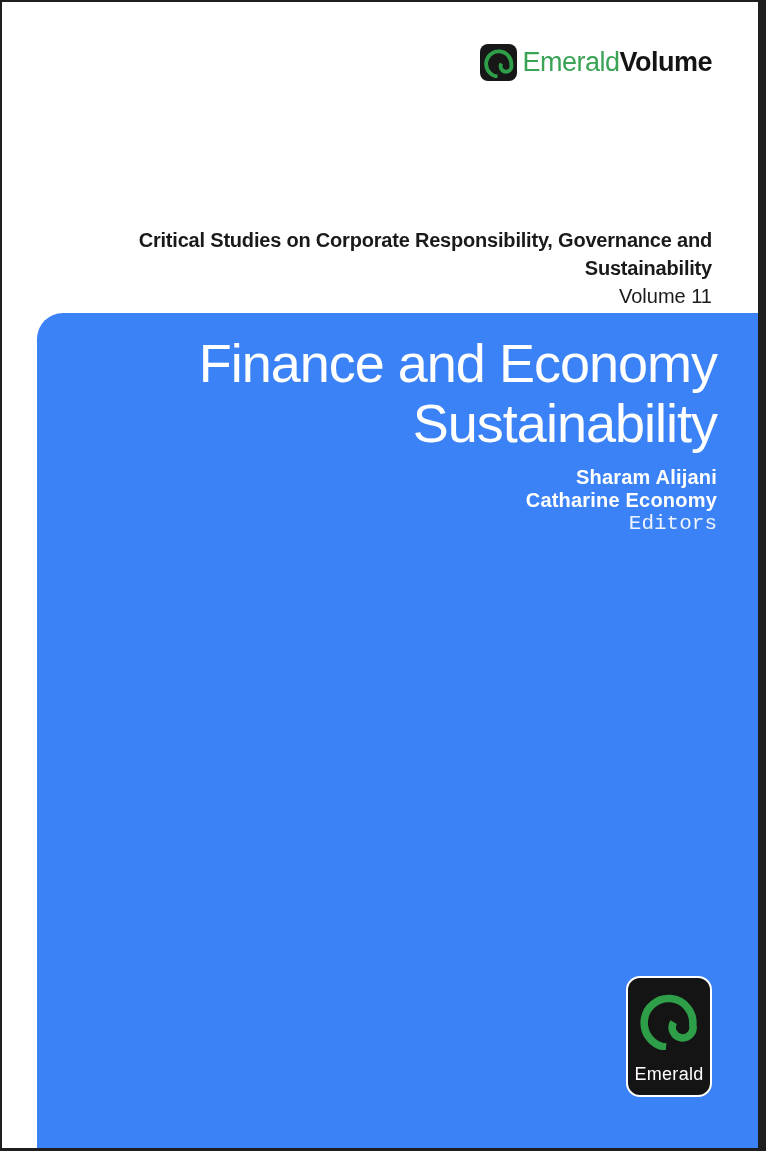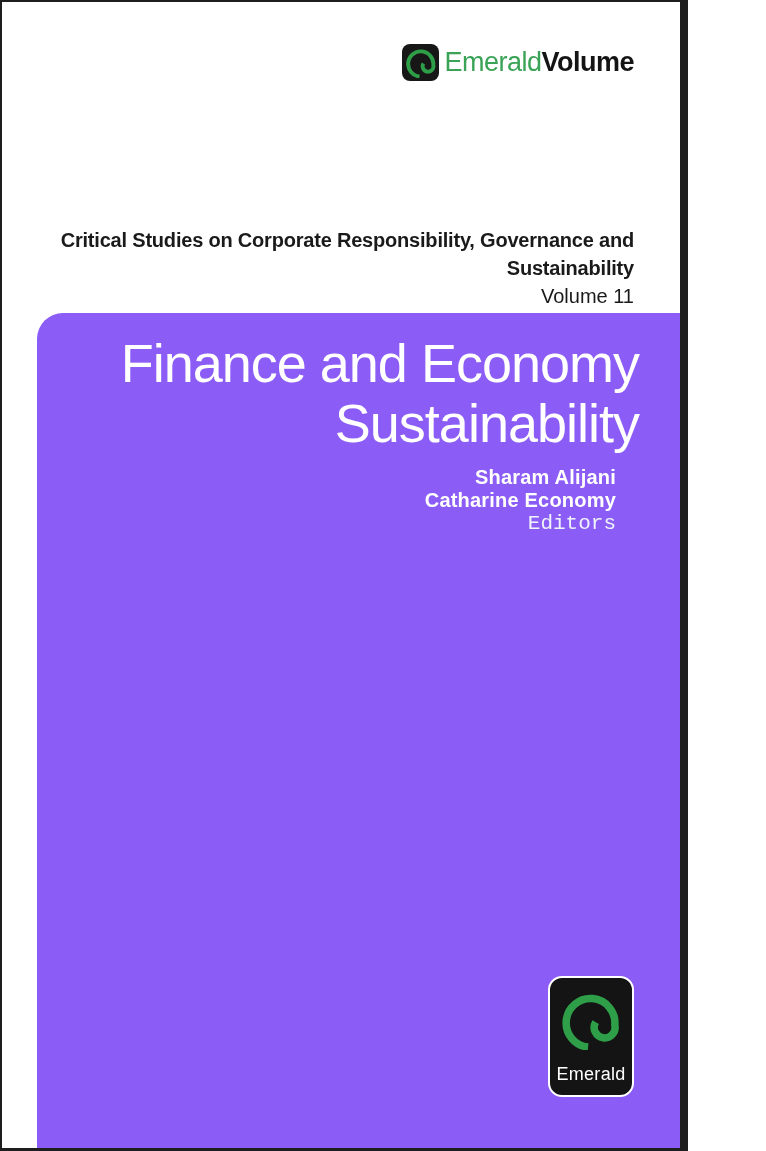--- a/index.html
+++ b/index.html
@@ -1,19 +1,19 @@
 <!DOCTYPE html>
 <html><head>
 <meta charset="utf-8">
 <style>
   html, body { margin: 0; padding: 0; background: #ffffff; }
 
   .page {
     position: relative;
-    width: 688px;
+    width: 766px;
     height: 1151px;
     box-sizing: border-box;
     background: #ffffff;
     border-style: solid;
     border-color: #1e1e1e;
     border-width: 2px 8px 3px 2px;
     font-family: "Liberation Sans", sans-serif;
     overflow: hidden;
   }
 
@@ -73,38 +73,38 @@
     font-weight: normal;
   }
 
   
   .cover-panel {
     position: absolute;
     left: 35px;
     top: 311px;
     right: 0;
     bottom: 0;
-    background: #8b5cf6;
+    background: #3b82f6;
     border-top-left-radius: 26px;
   }
   .book-title {
     margin: 0;
     padding: 20px 41px 0 0;
     text-align: right;
     color: #ffffff;
     font-size: 54px;
     font-weight: 300;
     line-height: 60px;
     letter-spacing: -1px;
   }
   .title-line { display: block; }
 
   .editors {
     margin-top: 13px;
-    padding-right: 64px;
+    padding-right: 41px;
     text-align: right;
     color: #ffffff;
   }
   .editor-name {
     font-weight: bold;
     font-size: 20px;
     line-height: 23px;
     letter-spacing: 0.2px;
   }
   .editors-label {

